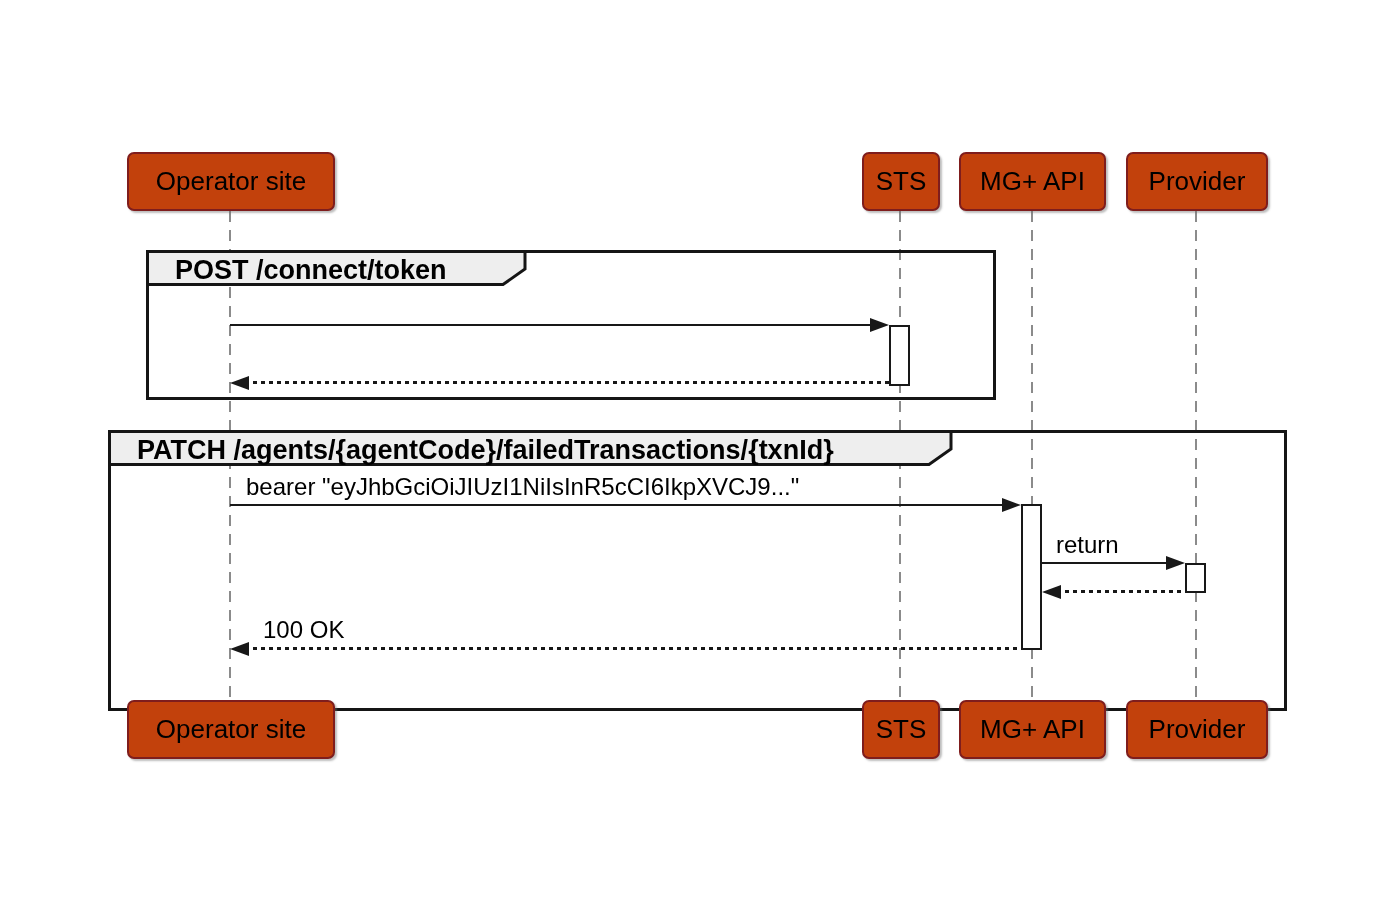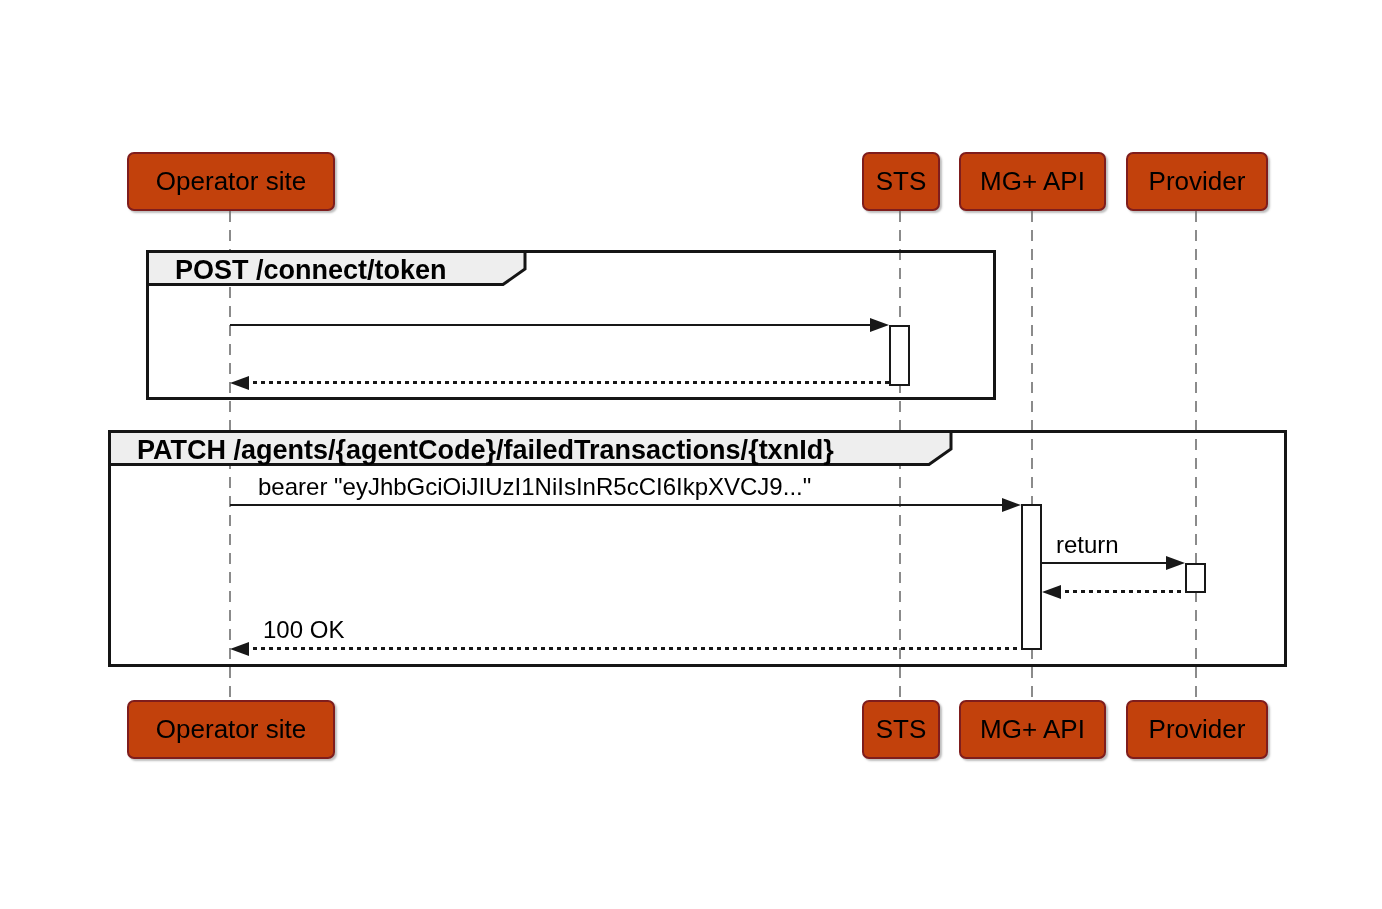--- a/index.html
+++ b/index.html
@@ -50,42 +50,42 @@
   <div class="lifeline" style="left:1031px;top:211px;height:489px;"></div>
   <div class="lifeline" style="left:1195px;top:211px;height:489px;"></div>
 
   <div class="group" style="left:108px;top:250px;width:850px;height:150px;margin-left:38px;">
     <svg class="group-tab" width="384" height="38" aria-hidden="true">
       <polygon points="1.5,1.5 379,1.5 379,19 357,34.5 1.5,34.5"></polygon>
     </svg>
     <div class="group-title">POST /connect/token</div>
   </div>
 
-  <div class="group" style="left:108px;top:430px;width:1179px;height:237px;">
+  <div class="group" style="left:108px;top:430px;width:1179px;height:281px;">
     <svg class="group-tab" width="848" height="38" aria-hidden="true">
       <polygon points="1.5,1.5 843,1.5 843,19 821,34.5 1.5,34.5"></polygon>
     </svg>
     <div class="group-title">PATCH /agents/{agentCode}/failedTransactions/{txnId}</div>
   </div>
 
   <div class="activation" style="left:889px;top:325px;height:61px;"></div>
   <div class="activation" style="left:1021px;top:504px;height:146px;"></div>
   <div class="activation" style="left:1185px;top:563px;height:30px;"></div>
 
   <div class="arrow" style="left:230px;top:317px;width:659px;">
     <div class="line-solid" style="left:0;right:15px;"></div>
     <div class="head-right"></div>
   </div>
 
   <div class="arrow" style="left:230px;top:375px;width:659px;">
     <div class="line-dotted" style="left:15px;right:0;"></div>
     <div class="head-left"></div>
   </div>
 
-  <div class="msg-label" style="left:258px;top:473px;">bearer "eyJhbGciOiJIUzI1NiIsInR5cCI6IkpXVCJ9..."</div>
+  <div class="msg-label" style="left:246px;top:473px;">bearer "eyJhbGciOiJIUzI1NiIsInR5cCI6IkpXVCJ9..."</div>
   <div class="arrow" style="left:230px;top:497px;width:791px;">
     <div class="line-solid" style="left:0;right:15px;"></div>
     <div class="head-right"></div>
   </div>
 
   <div class="msg-label" style="left:1056px;top:531px;">return</div>
   <div class="arrow" style="left:1042px;top:555px;width:143px;">
     <div class="line-solid" style="left:0;right:15px;"></div>
     <div class="head-right"></div>
   </div>

